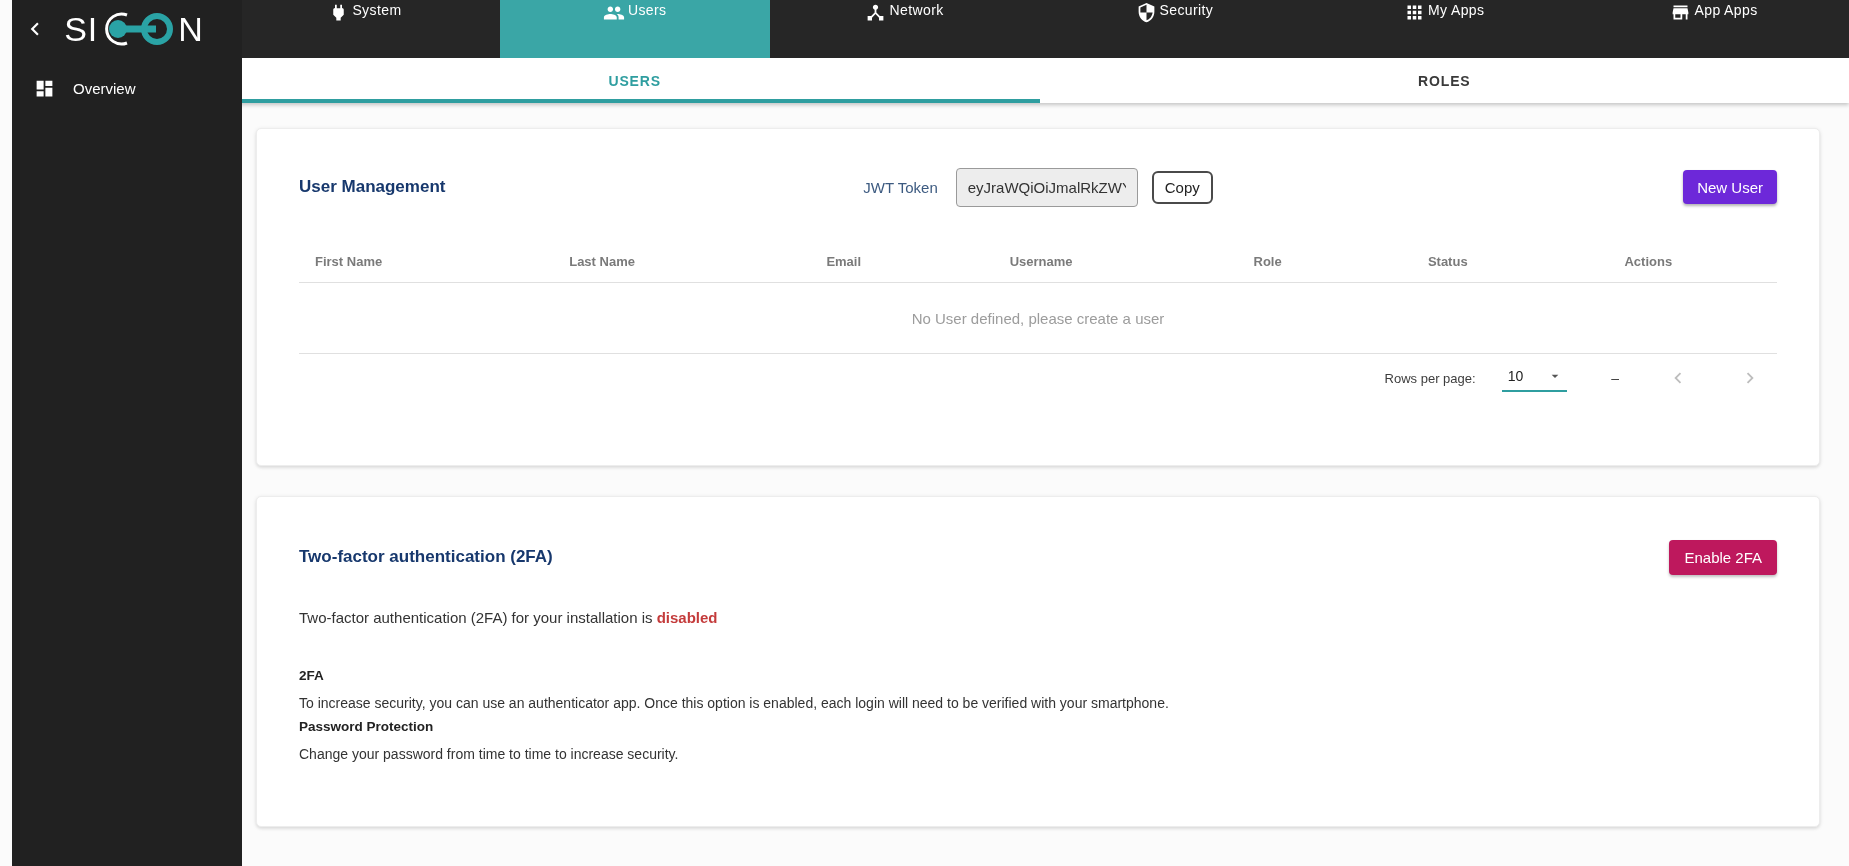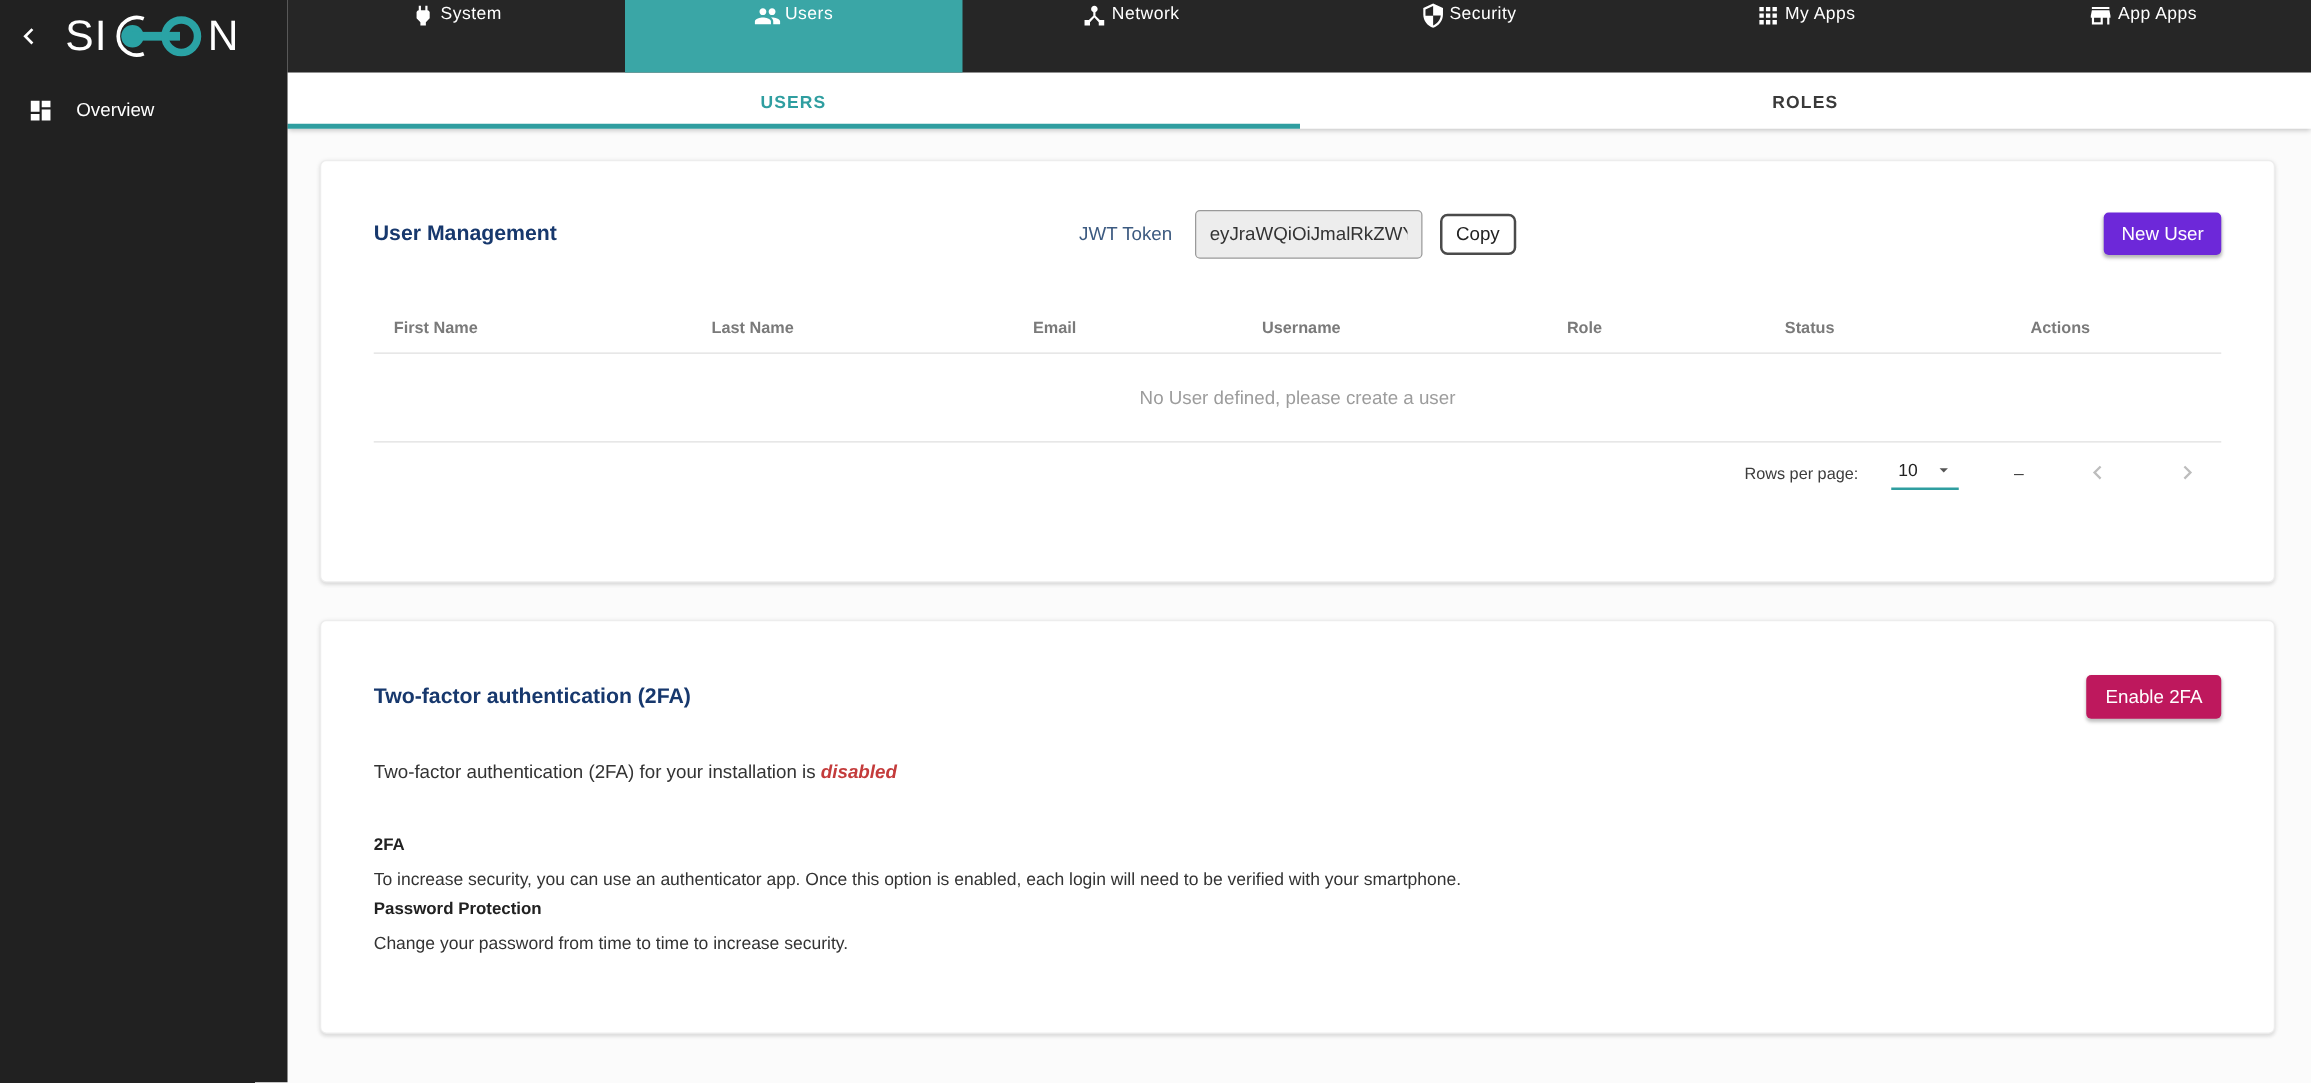--- a/index.html
+++ b/index.html
@@ -5,21 +5,21 @@
   * { margin:0; padding:0; box-sizing:border-box; }
   html,body { width:1849px; height:866px; overflow:hidden; }
   body {
     font-family:"Liberation Sans", sans-serif;
     background:#fbfbfb;
     color:#333;
     position:relative;
   }
   
   .sidebar {
-    position:absolute; left:0; top:0; width:230px; height:866px;
+    position:absolute; left:12px; top:0; width:230px; height:866px;
     background:#212121; z-index:30;
   }
   .logo-bar {
     height:58px; display:flex; align-items:center; position:relative;
   }
   .back-btn {
     position:absolute; left:10px; top:16px; width:26px; height:26px;
     display:flex; align-items:center; justify-content:center; cursor:pointer;
   }
   .brand {
@@ -106,39 +106,39 @@
     border-bottom:1px solid #e0e0e0;
   }
   .empty-msg { color:#9c9c9c; font-size:15px; }
   
   .pagination {
     height:48px; display:flex; align-items:center; justify-content:flex-end;
     padding-right:14px;
   }
   .rpp-label { font-size:13px; color:#3d3d3d; }
   .rpp-select {
-    margin-left:26px; display:flex; align-items:center; gap:13px;
+    margin-left:26px; display:flex; align-items:center; gap:24px;
     border-bottom:2px solid #2f9ea0; padding:4px 4px 6px 6px; cursor:pointer;
   }
   .rpp-value { font-size:14px; color:#222; }
   .page-range { font-size:14px; color:#444; margin-left:44px; }
   .page-btn {
     margin-left:46px; width:26px; height:26px; display:flex; align-items:center;
     justify-content:center; cursor:pointer; color:#bdbdbd;
   }
   
   .tfa-header { display:flex; align-items:center; margin-top:40px; height:40px; }
   .tfa-title-wrap { flex:1 1 0; }
   .enable-btn {
     height:35px; padding:0 15px; background:#be185d; color:#fff; border:none;
     border-radius:4px; font-size:15px; font-family:"Liberation Sans", sans-serif;
     cursor:pointer; box-shadow:0 2px 3px rgba(0,0,0,.25);
   }
   .tfa-status { margin-top:32px; font-size:15px; color:#333; }
-  .tfa-status .status-value { color:#c43b3b; font-weight:bold;font-style:italic; }
+  .tfa-status .status-value { color:#c43b3b; font-weight:bold; }
   .tfa-section-heading { margin-top:42px; font-size:13.5px; font-weight:bold; color:#222; }
   .tfa-section-heading.second { margin-top:8px; }
   .tfa-section-body { margin-top:12px; font-size:14px; color:#333; }
   .icon svg { display:block; }
 </style>
 </head>
 <body>
 
 <div class="sidebar">
   <div class="logo-bar">

